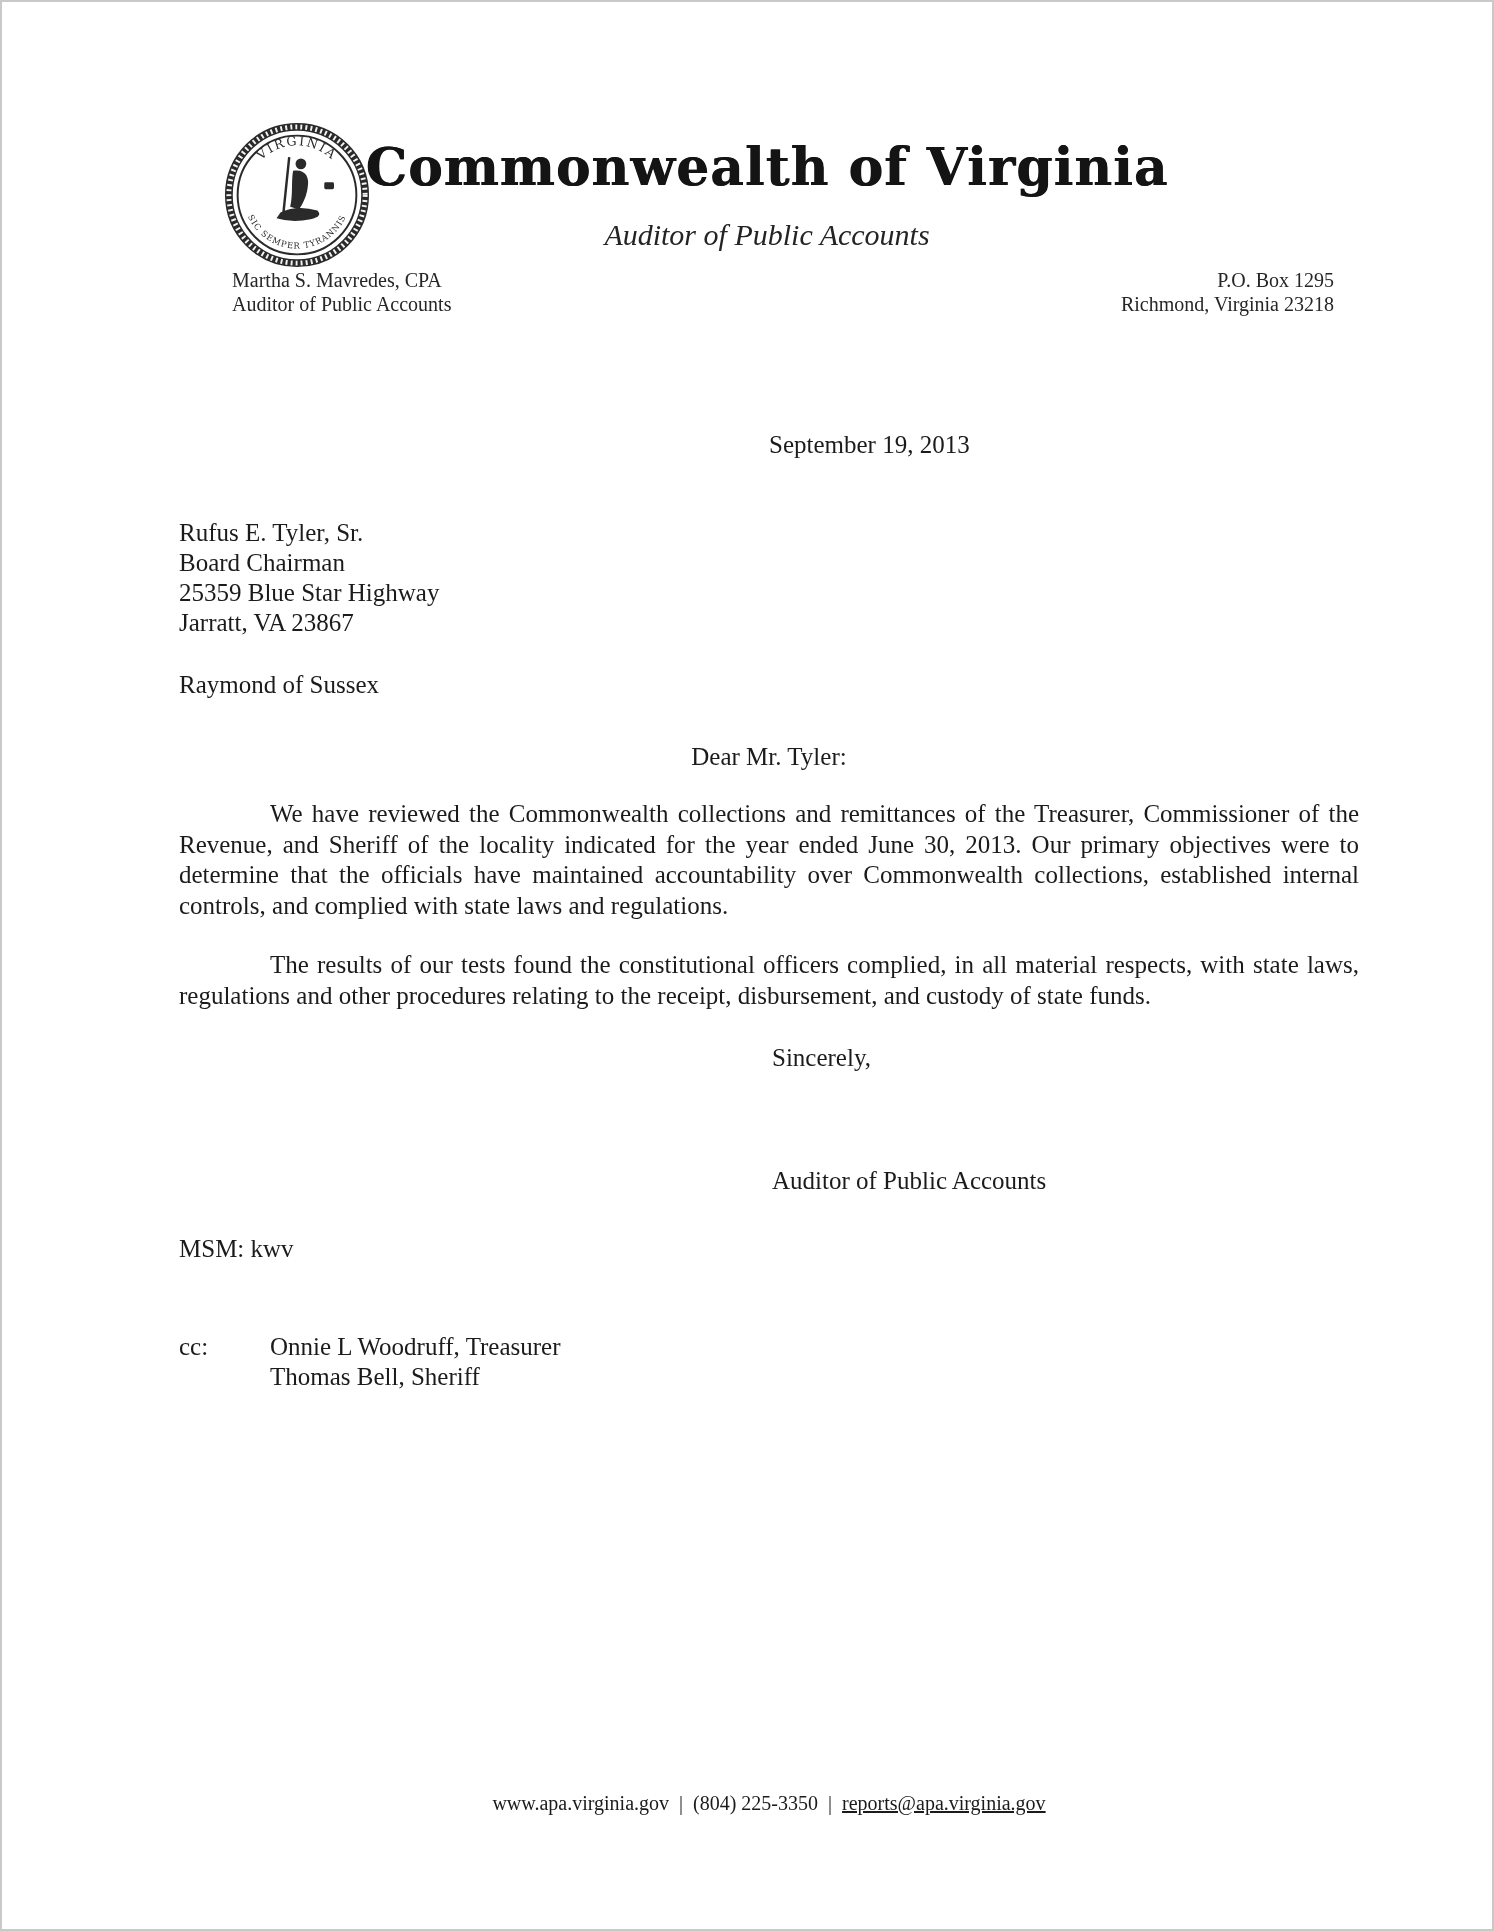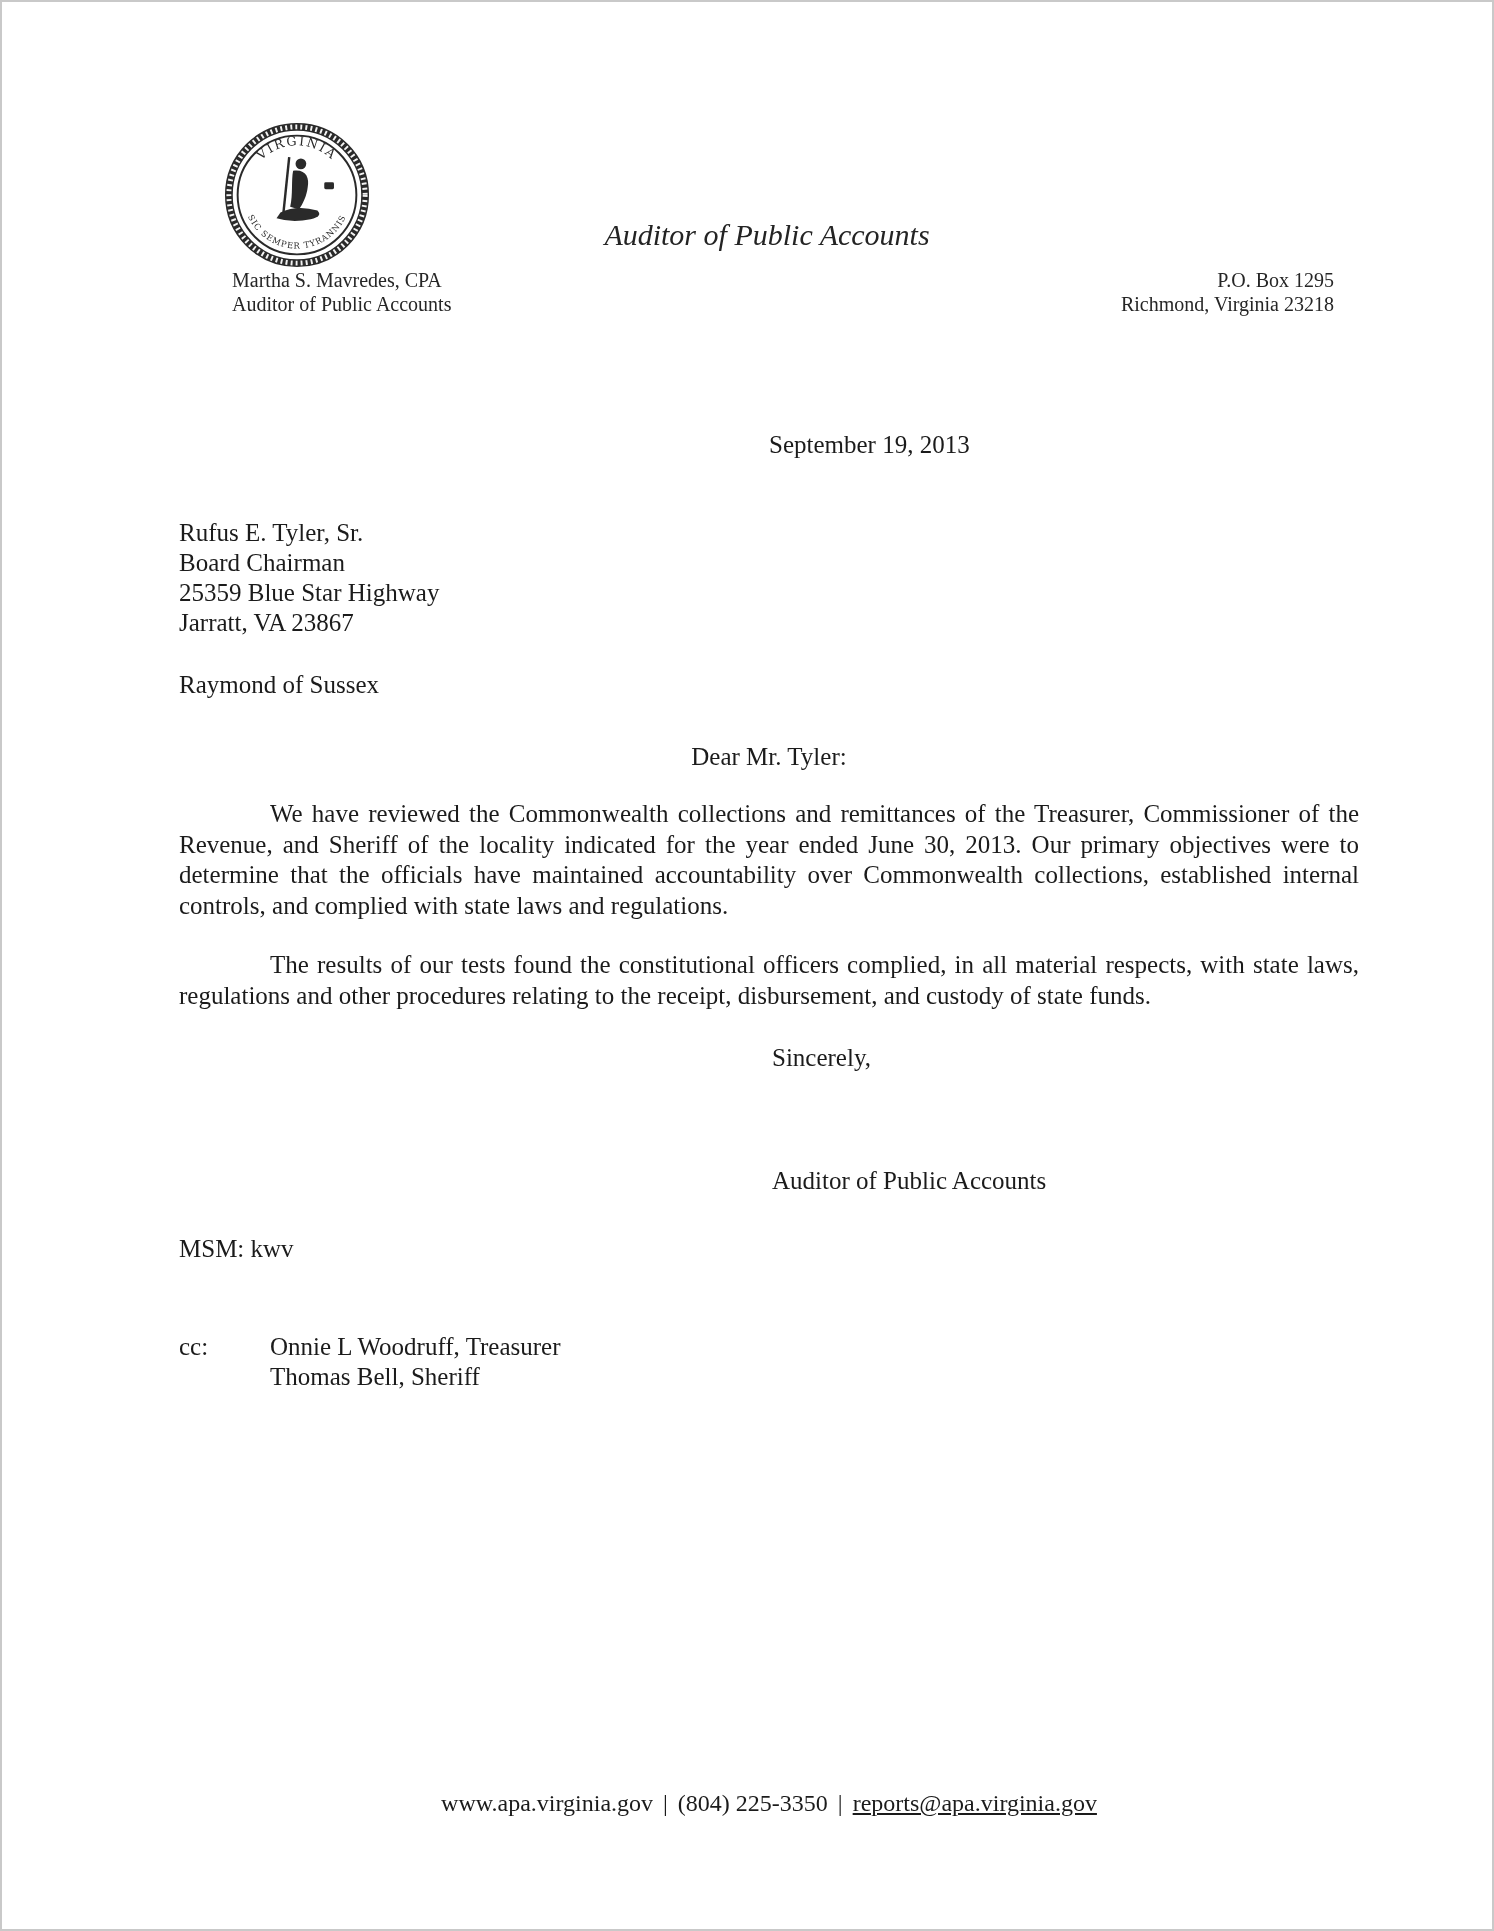--- a/index.html
+++ b/index.html
@@ -76,21 +76,21 @@
   }
   .closing        { top: 1041px; padding-left: 593px; box-sizing: border-box; }
   .sig-title      { top: 1164px; padding-left: 593px; box-sizing: border-box; }
   .reference      { top: 1232px; }
   .cc-block       { top: 1330px; display: flex; }
   .cc-label       { width: 91px; flex: 0 0 91px; }
   .cc-list div    { line-height: 30px; }
   .footer {
     top: 1786px;
     text-align: center;
-    font-size: 24px;
+    font-size: 20px;
     white-space: nowrap;
   }
   .footer .sep { padding: 0 10px; }
   .footer .email { text-decoration: underline; }
 </style>
 </head>
 <body>
 
 <div class="page">
 
@@ -110,20 +110,21 @@
     </text>
     <g>
       <line x1="67" y1="36" x2="61" y2="94" stroke="#2a2a2a" stroke-width="2.5"></line>
       <circle cx="79" cy="43" r="5.5" fill="#2a2a2a"></circle>
       <path d="M71,50 C84,48 88,57 86,67 C85,76 81,84 77,90 L68,87 C71,75 69,60 71,50 Z" fill="#2a2a2a"></path>
       <path d="M58,93 Q75,85 96,91 Q102,97 89,100 Q70,104 54,99 Z" fill="#2a2a2a"></path>
       <rect x="103" y="62" width="10" height="7" rx="1.5" fill="#2a2a2a"></rect>
     </g>
   </svg>
 
+  <div class="lh-title">Commonwealth of Virginia</div>
   <div class="lh-subtitle">Auditor of Public Accounts</div>
 
   <div class="lh-left">
     <div>Martha S. Mavredes, CPA</div>
     <div>Auditor of Public Accounts</div>
   </div>
 
   <div class="lh-right">
     <div>P.O. Box 1295</div>
     <div>Richmond, Virginia 23218</div>

